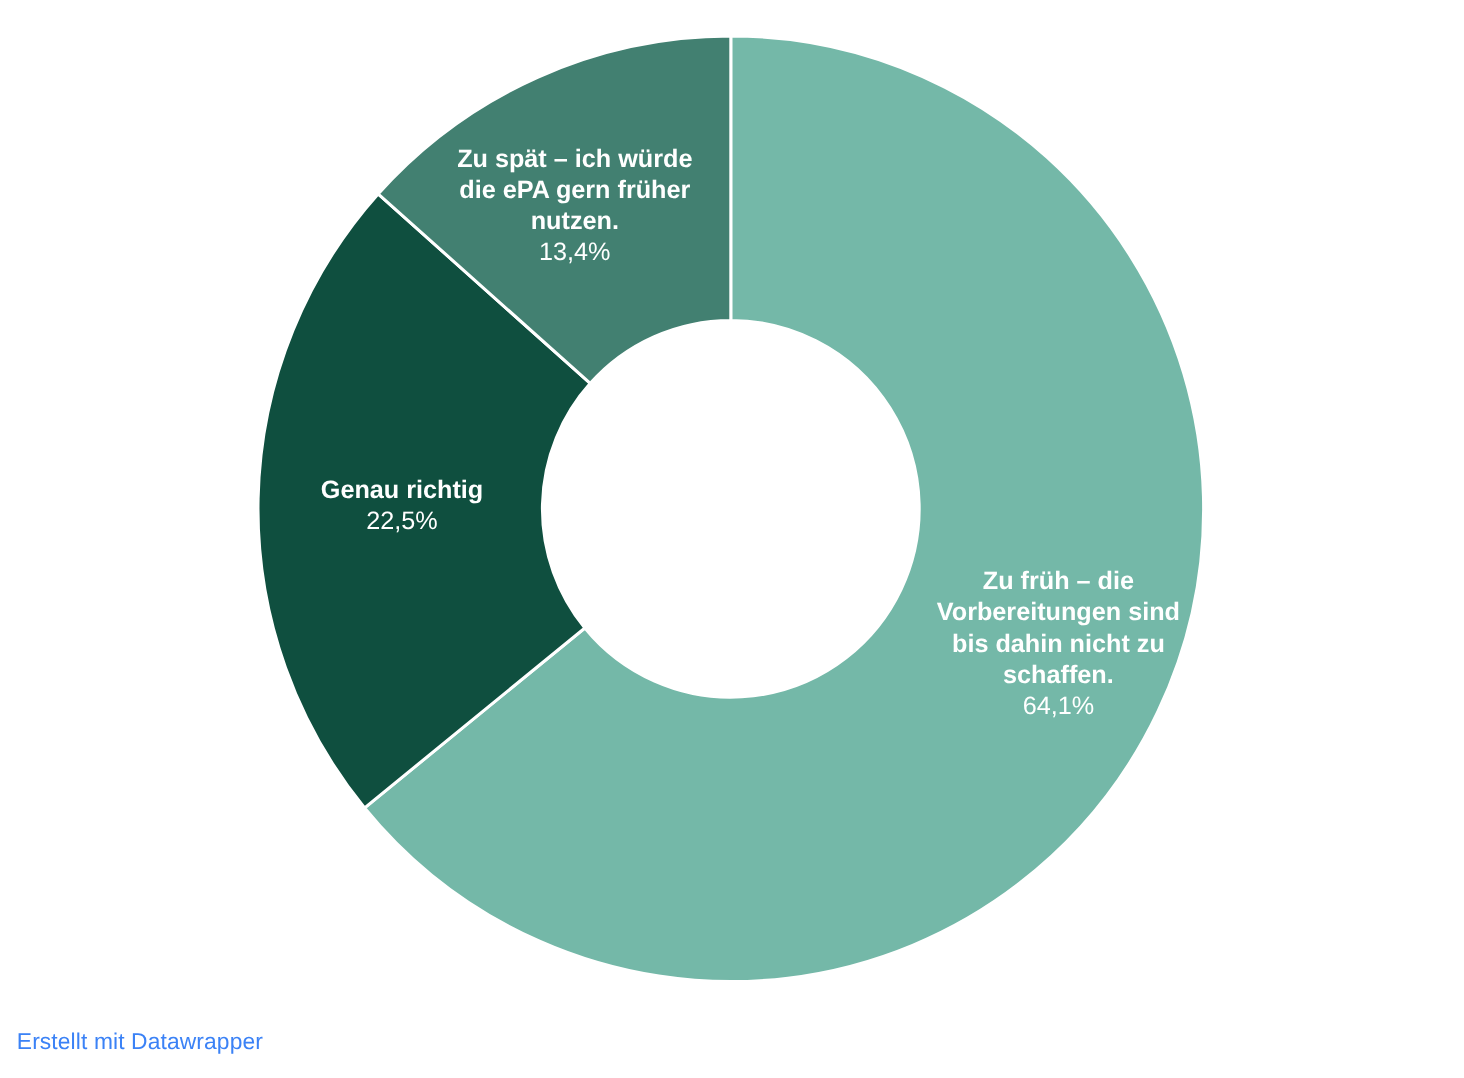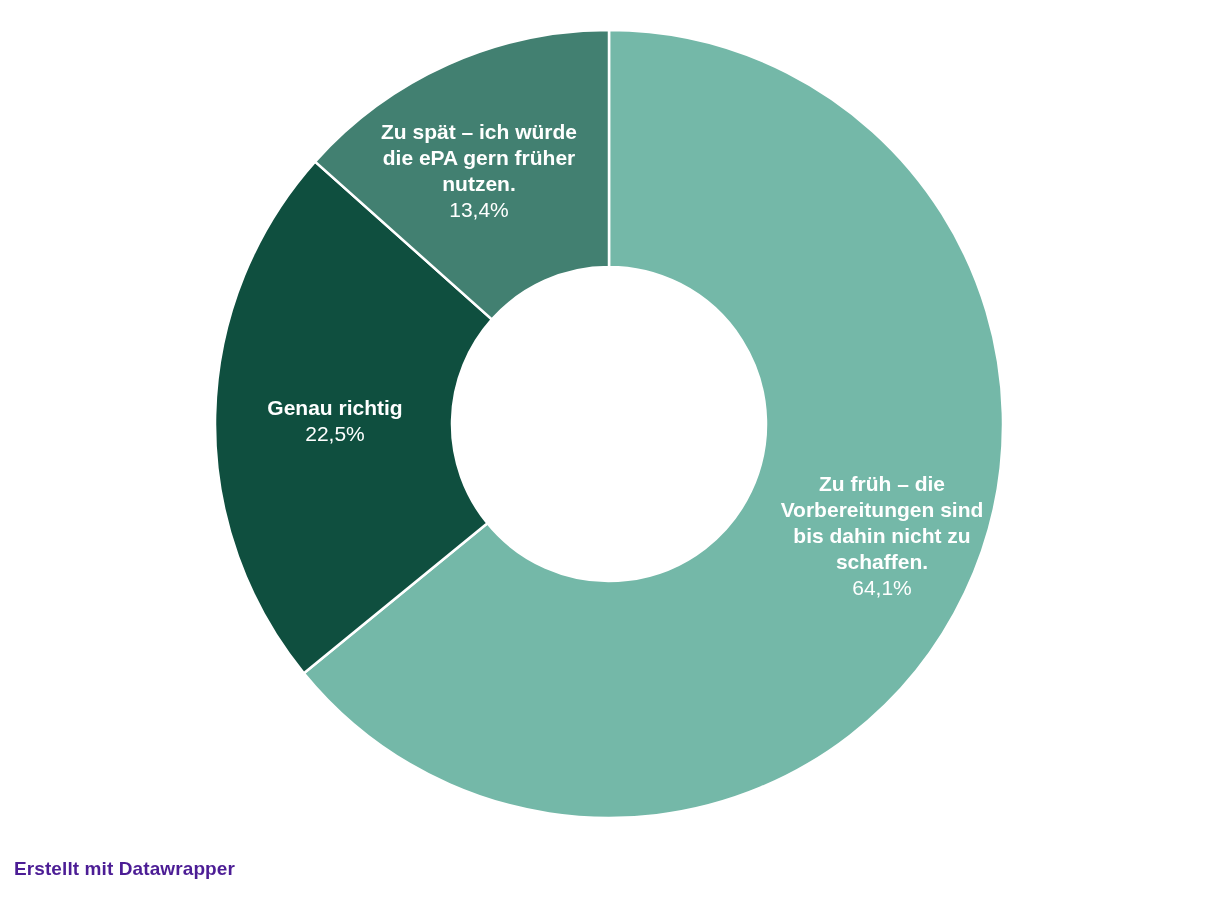--- a/index.html
+++ b/index.html
@@ -43,24 +43,23 @@
     font-weight: normal;
     font-size: 21px;
     fill: #ffffff;
   }
   #chart-footer {
     position: absolute;
     left: 14px;
     top: 858px;
     font-family: "Liberation Sans", sans-serif;
     font-size: 19px;
-    color: #4c1d95;
+    color: #3b82f6;
     letter-spacing: 0.1px;
     white-space: nowrap;
-    font-weight: bold;
   }
 </style>
 </head>
 <body>
 
 <div id="chart-stage">
   <svg id="donut" viewBox="0 0 1220 898">
     <g id="slices-group">
         <path d="M 609.00 30.00 A 394 394 0 1 1 303.85 673.23 L 487.40 523.31 A 157 157 0 1 0 609.00 267.00 Z" fill="#74b8a8" class="slice-path"></path>
         <path d="M 303.85 673.23 A 394 394 0 0 1 315.10 161.59 L 491.89 319.44 A 157 157 0 0 0 487.40 523.31 Z" fill="#0f4f3f" class="slice-path"></path>

